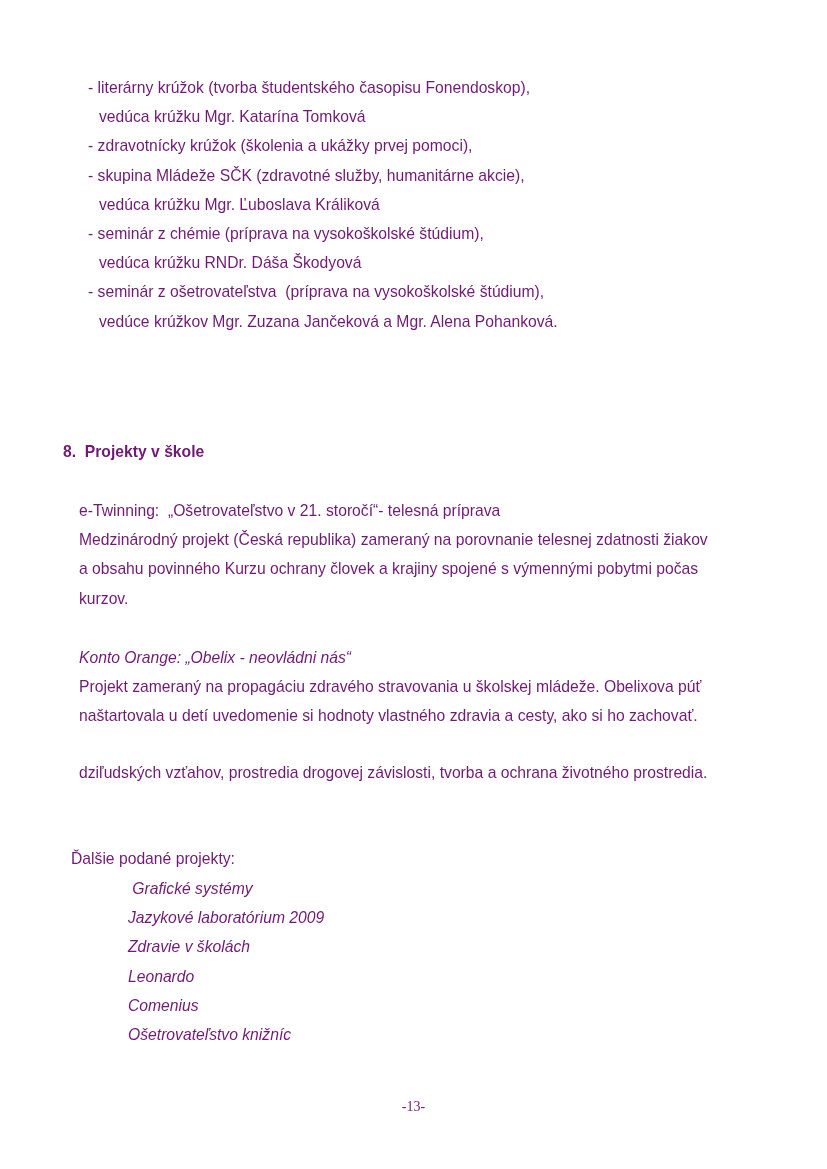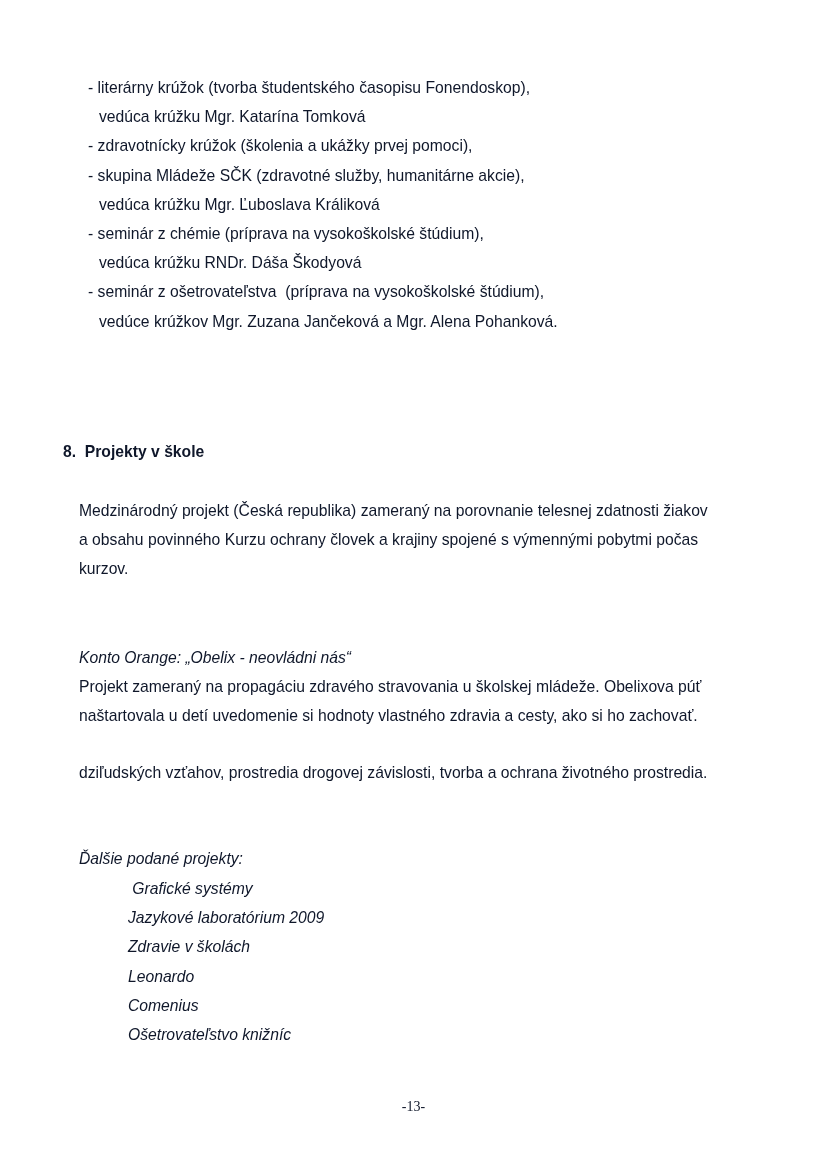--- a/index.html
+++ b/index.html
@@ -8,36 +8,36 @@
     background: #d0d0d0;
   }
   .page {
     position: relative;
     width: 827px;
     height: 1169px;
     margin: 0 auto;
     background: #ffffff;
     overflow: hidden;
     font-family: "Liberation Sans", sans-serif;
-    color: #0f172a;
+    color: #701a75;
     font-size: 15.7px;
     line-height: 29.2px;
   }
   .abs { position: absolute; }
   .line { white-space: pre-wrap; }
   .kruzky-list { top: 73px; left: 88px; width: 700px; }
   .kruzky-cont { margin-left: 11px; }
   .section-heading {
     top: 437px; left: 63px; width: 700px;
     font-weight: bold;
   }
   .para-etwinning { top: 496px; left: 79px; width: 720px; }
   .para-konto { top: 643px; left: 79px; width: 720px; }
   .para-zdrava { top: 758px; left: 79px; width: 720px; }
-  .dalsie-label { top: 844px; left: 79px; width: 500px; font-style: italic; }
+  .dalsie-label { top: 844px; left: 71px; width: 500px; }
   .dalsie-items { top: 874px; left: 128px; width: 500px; font-style: italic; }
   .italic { font-style: italic; }
   .page-number {
     top: 1096px; left: 0; width: 827px;
     text-align: center;
     font-family: "Liberation Serif", serif;
     font-size: 14px;
     line-height: 22px;
   }
 </style>
@@ -54,20 +54,21 @@
     <div class="line kruzky-cont">vedúca krúžku Mgr. Ľuboslava Králiková</div>
     <div class="line">- seminár z chémie (príprava na vysokoškolské štúdium),</div>
     <div class="line kruzky-cont">vedúca krúžku RNDr. Dáša Škodyová</div>
     <div class="line">- seminár z ošetrovateľstva  (príprava na vysokoškolské štúdium),</div>
     <div class="line kruzky-cont">vedúce krúžkov Mgr. Zuzana Jančeková a Mgr. Alena Pohanková.</div>
   </div>
 
   <div class="abs section-heading line">8.  Projekty v škole</div>
 
   <div class="abs para-etwinning">
+    <div class="line">e-Twinning:  „Ošetrovateľstvo v 21. storočí“- telesná príprava</div>
     <div class="line">Medzinárodný projekt (Česká republika) zameraný na porovnanie telesnej zdatnosti žiakov</div>
     <div class="line">a obsahu povinného Kurzu ochrany človek a krajiny spojené s výmennými pobytmi počas</div>
     <div class="line">kurzov.</div>
   </div>
 
   <div class="abs para-konto">
     <div class="line italic">Konto Orange: „Obelix - neovládni nás“</div>
     <div class="line">Projekt zameraný na propagáciu zdravého stravovania u školskej mládeže. Obelixova púť</div>
     <div class="line">naštartovala u detí uvedomenie si hodnoty vlastného zdravia a cesty, ako si ho zachovať.</div>
   </div>

